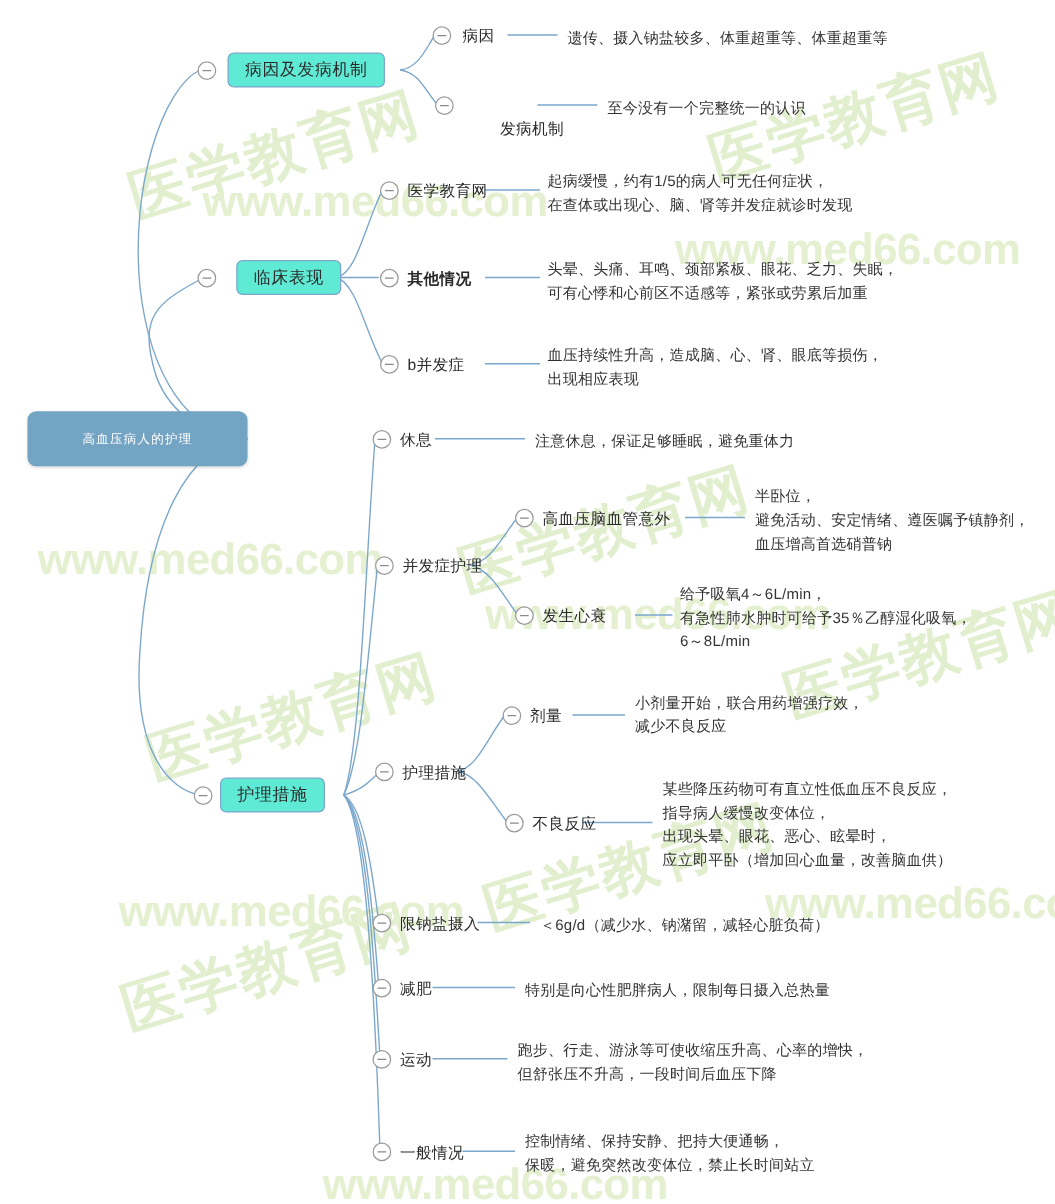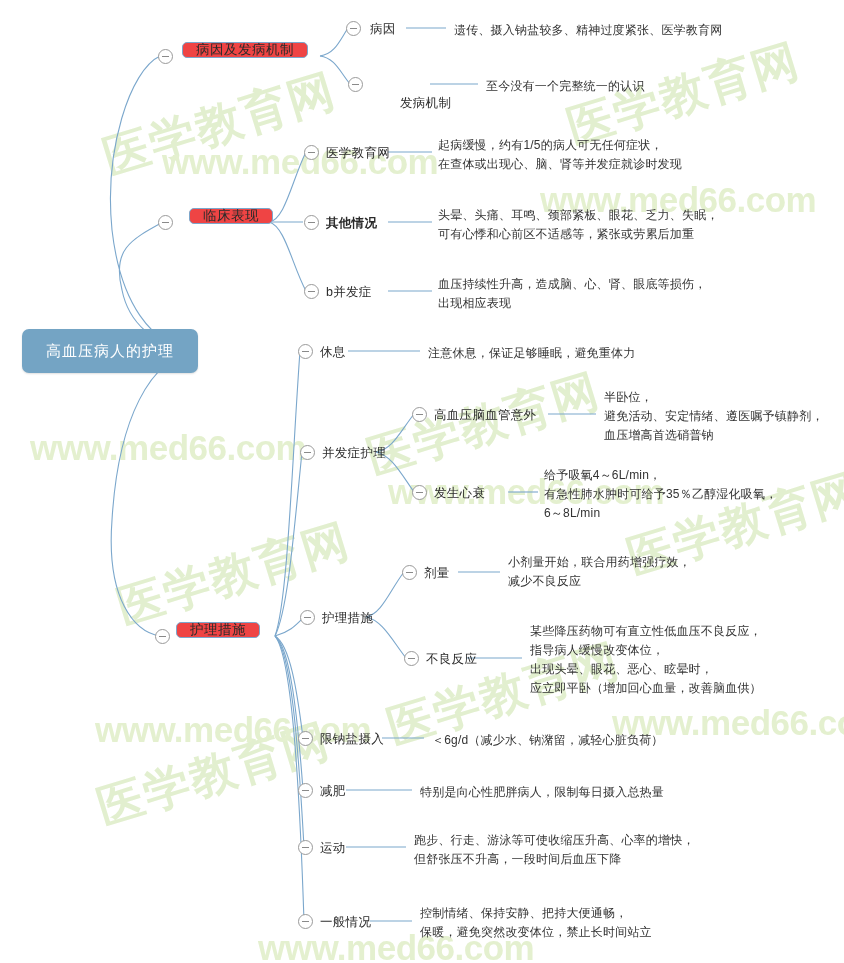--- a/index.html
+++ b/index.html
@@ -68,31 +68,31 @@
     height: 44px;
     border-radius: 7px;
     background: #74a4c4;
     box-shadow: 0 1px 2px rgba(0,0,0,.13);
     display: flex;
     align-items: center;
     justify-content: center;
   }
   #root-node .root-label {
     color: #ffffff;
-    font-size: 15px;
+    font-size: 10px;
     letter-spacing: 1px;
   }
 
   
   .l1-node {
     position: absolute;
-    height: 16px;
+    height: 28px;
     border: 1px solid #7ba7cc;
     border-radius: 5px;
-    background: #ef4444;
+    background: #5eead4;
     display: flex;
     align-items: center;
     justify-content: flex-start;
     padding: 0 13px;
     box-sizing: border-box;
   }
   .l1-node .l1-label {
     font-size: 13.5px;
     color: #2b2b2b;
     letter-spacing: 0.5px;
@@ -226,21 +226,21 @@
   </div>
 
   <div class="toggle" style="left:158px; top:49px;"></div>
   <div class="l1-node" style="left:182px; top:42px;">
     <span class="l1-label">病因及发病机制</span>
   </div>
 
   <div class="toggle" style="left:346px; top:21px;"></div>
   <div class="tnode" style="left:370px; top:21px;">病因</div>
   <div class="detail" style="left:454px; top:21px;">
-    <span class="dline">遗传、摄入钠盐较多、精神过度紧张、医学教育网</span>
+    <span class="dline">遗传、摄入钠盐较多、体重超重等、体重超重等</span>
   </div>
 
   <div class="toggle" style="left:348px; top:77px;"></div>
   <div class="tnode" style="left:372px; top:95px;margin-left:28px;">发病机制</div>
   <div class="detail" style="left:486px; top:77px;">
     <span class="dline">至今没有一个完整统一的认识</span>
   </div>
 
   <div class="toggle" style="left:158px; top:215px;"></div>
   <div class="l1-node" style="left:189px; top:208px;">

